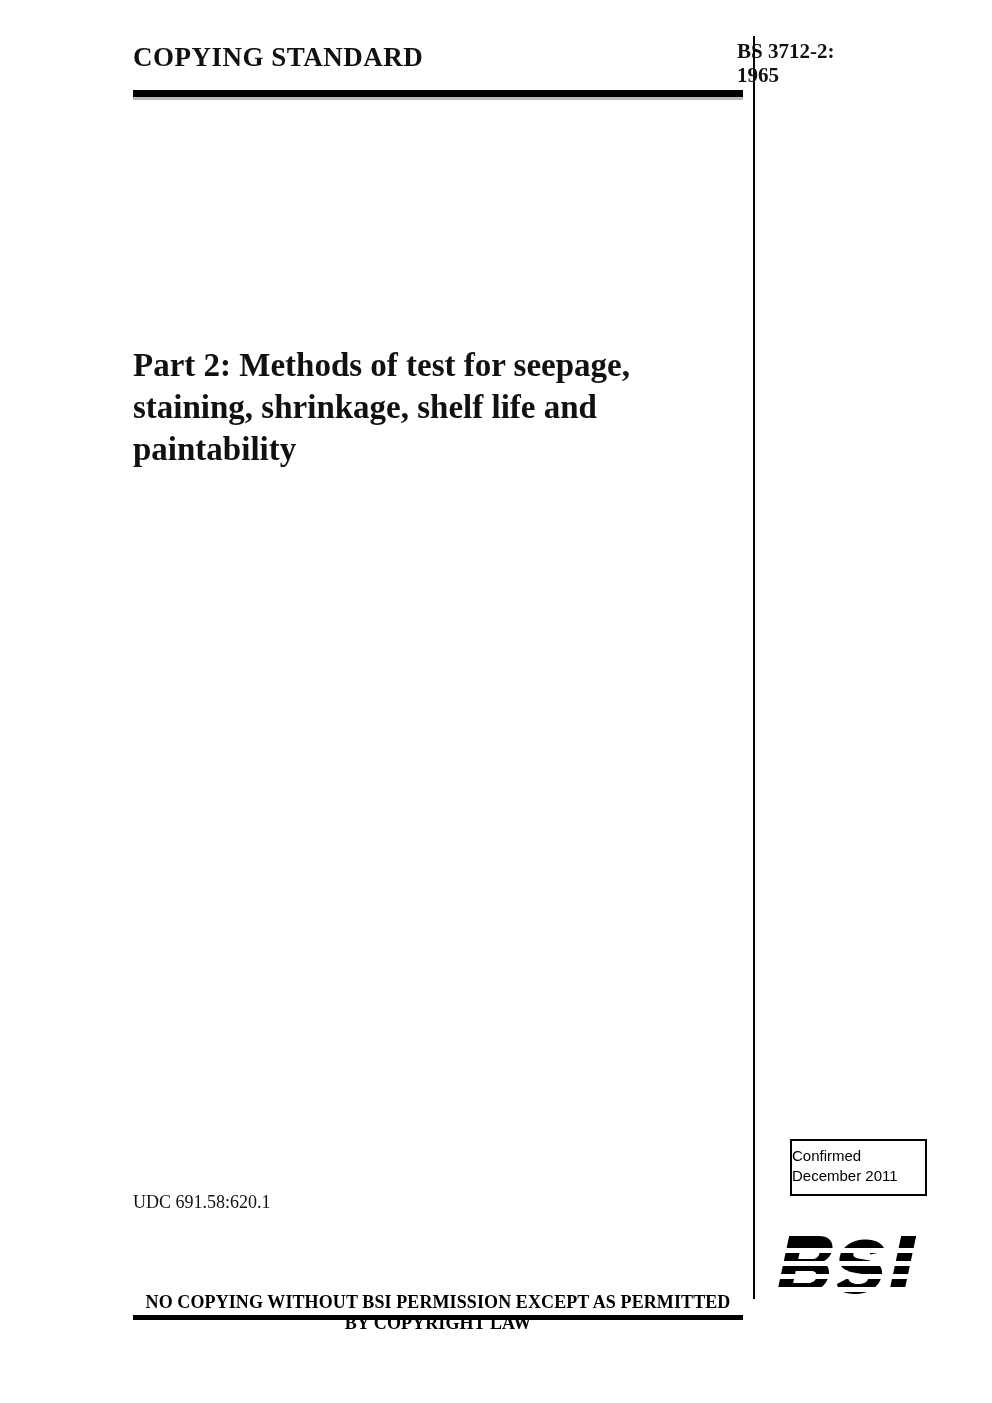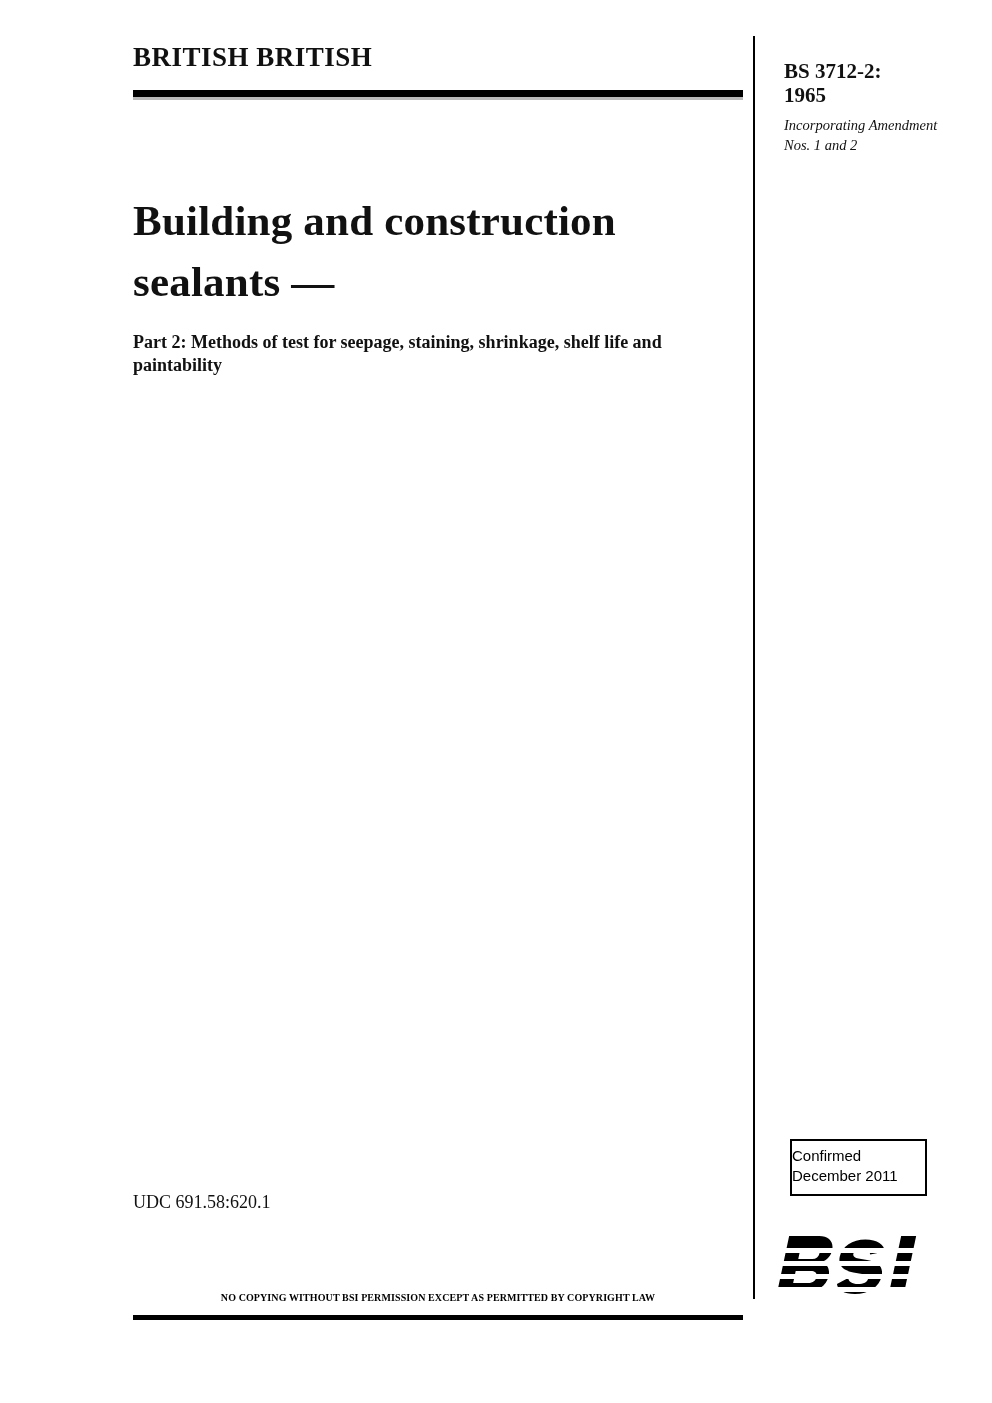--- a/index.html
+++ b/index.html
@@ -34,24 +34,23 @@
     top: 90px;
     width: 610px;
     height: 7px;
     background: #000000;
     border-bottom: 3px solid #b9b9b9;
   }
 
   
   .right-col {
     position: absolute;
-    left: 784px;
+    left: 737px;
     top: 40px;
     width: 175px;
-    margin-top: 20px;
   }
   .doc-number {
     font-family: "Liberation Serif", serif;
     font-weight: bold;
     font-size: 21px;
     line-height: 1.12;
     color: #111111;
   }
   .doc-incorp {
     margin-top: 9px;
@@ -81,25 +80,25 @@
     font-family: "Liberation Serif", serif;
     font-weight: bold;
     font-size: 43px;
     line-height: 1.42;
     letter-spacing: 0.2px;
     color: #111111;
   }
   .subtitle {
     position: absolute;
     left: 133px;
-    top: 331px;
+    top: 344px;
     width: 600px;
     font-family: "Liberation Serif", serif;
     font-weight: bold;
-    font-size: 18px;
+    font-size: 33px;
     line-height: 1.28;
     color: #111111;
   }
 
   
   .udc {
     position: absolute;
     left: 133px;
     top: 1192px;
     font-family: "Liberation Serif", serif;
@@ -124,21 +123,21 @@
 
   
   .footer-note {
     position: absolute;
     left: 133px;
     top: 1292px;
     width: 610px;
     text-align: center;
     font-family: "Liberation Serif", serif;
     font-weight: bold;
-    font-size: 10px;
+    font-size: 18px;
     letter-spacing: 0.1px;
     color: #000000;
   }
   .footer-rule {
     position: absolute;
     left: 133px;
     top: 1315px;
     width: 610px;
     height: 5px;
     background: #000000;
@@ -152,33 +151,31 @@
     width: 172px;
     height: 82px;
   }
   .bsi-logo svg { display: block; }
 </style>
 </head>
 <body>
 
 <div class="page">
 
-  <div class="header-label">BRITISH BRITISH</div>
+  <div class="header-label">COPYING STANDARD</div>
 
   <div class="header-rule"></div>
 
   <div class="v-divider"></div>
 
   <div class="right-col">
     <div class="doc-number">BS 3712-2:</div>
     <div class="doc-number">1965</div>
-    <div class="doc-incorp">Incorporating Amendment Nos. 1 and 2</div>
   </div>
 
-  <div class="title">Building and construction sealants —</div>
 
   <div class="subtitle">Part 2: Methods of test for seepage, staining, shrinkage, shelf life and paintability</div>
 
   <div class="udc">UDC 691.58:620.1</div>
 
   <div class="confirmed-box">
     <div>Confirmed</div>
     <div>December 2011</div>
   </div>
 

